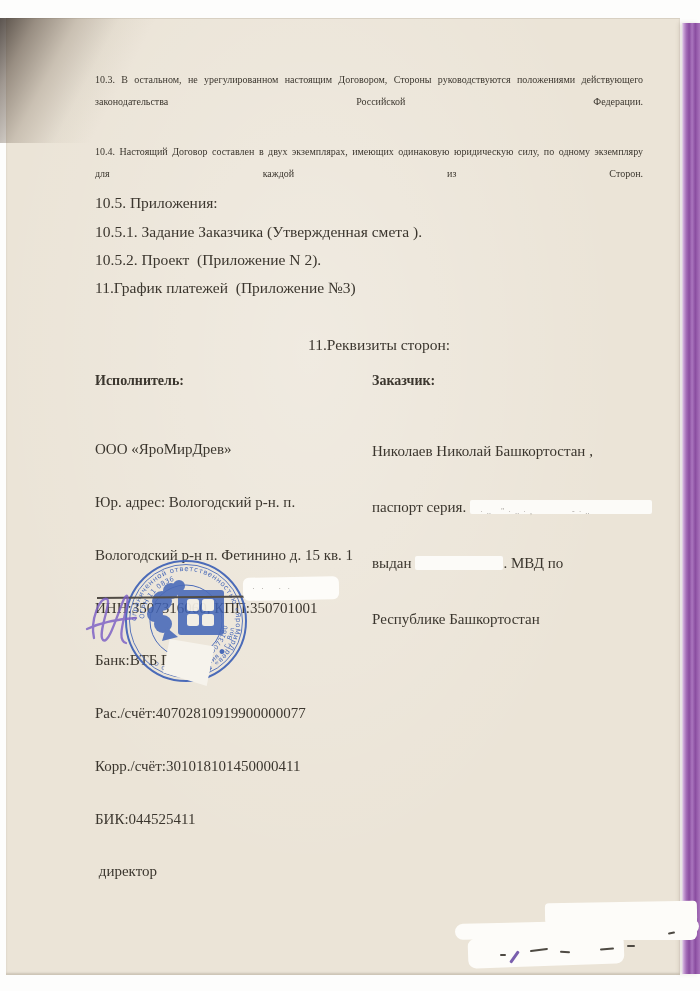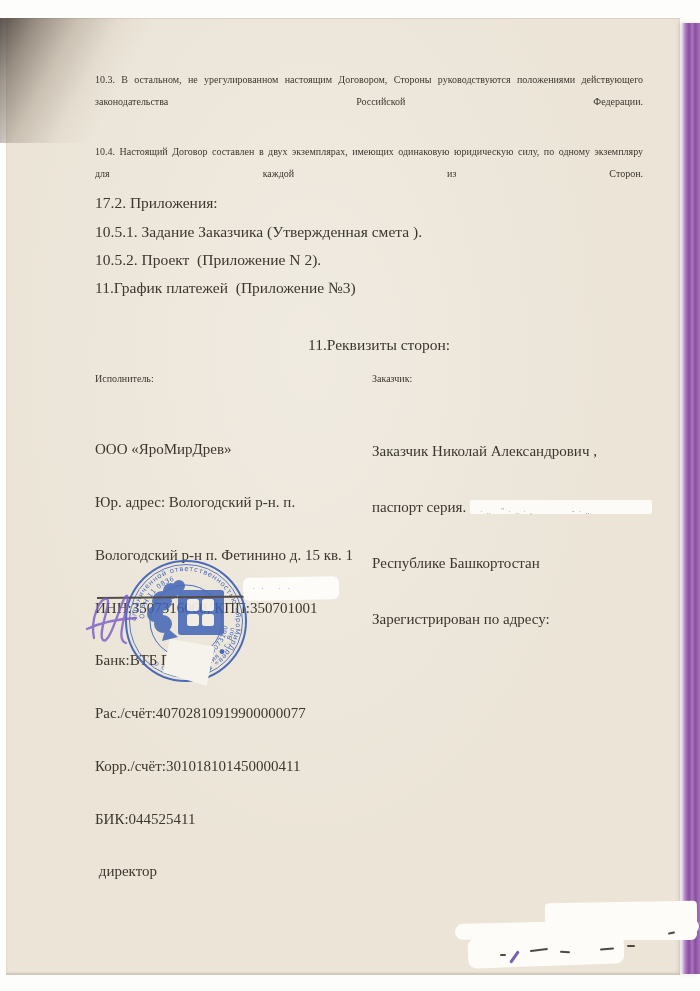--- a/index.html
+++ b/index.html
@@ -34,21 +34,21 @@
   .txt{position:absolute;color:#3b362e;white-space:pre-wrap;}
   .para{left:95px;width:548px;font-size:10px;line-height:22px;
         text-align:justify;word-spacing:1.5px;}
   .para:after{content:"";display:inline-block;width:100%;}
   .single{left:95px;width:560px;font-size:15.5px;line-height:20px;text-align:left;}
   .heading{left:95px;width:548px;font-size:15.5px;text-align:center;padding-left:10px;}
   .col{font-size:15px;}
   .col .line{white-space:pre-wrap;}
   .col-left{left:95px;top:406px;line-height:17.6px;width:280px;}
   .col-right{left:372px;top:405px;line-height:18.6px;width:300px;}
-  .col-label{font-size:10px;}
+  .col-label{font-size:14px;font-weight:bold;}
   .redact-inline{
     display:inline-block;background:#fcfbf8;height:14px;vertical-align:-2px;
     margin-left:4px;border-radius:2px;position:relative;
   }
   .redact-inline .residue{
     position:absolute;top:3px;left:10px;font-size:8px;letter-spacing:4px;
     color:rgba(95,88,80,.55);white-space:nowrap;
   }
   .sig-line{
     position:absolute;left:97px;top:596px;width:206px;height:2px;
@@ -67,21 +67,21 @@
 </style>
 </head>
 <body>
 
 <div class="page"></div>
 <div class="corner-shadow"></div>
 <div class="purple-strip"></div>
 
 <div class="txt para" style="top:69px">10.3. В остальном, не урегулированном настоящим Договором, Стороны руководствуются положениями действующего законодательства Российской Федерации.</div>
 <div class="txt para" style="top:141px">10.4. Настоящий Договор составлен в двух экземплярах, имеющих одинаковую юридическую силу, по одному экземпляру для каждой из Сторон.</div>
-<div class="txt single" style="top:193px">17.2. Приложения:</div>
+<div class="txt single" style="top:193px">10.5. Приложения:</div>
 <div class="txt single" style="top:222px">10.5.1. Задание Заказчика (Утвержденная смета ).</div>
 <div class="txt single" style="top:250px">10.5.2. Проект  (Приложение N 2).</div>
 <div class="txt single" style="top:278px">11.График платежей  (Приложение №3)</div>
 
 <div class="txt heading" style="top:336px">11.Реквизиты сторон:</div>
 
 <div class="txt col-label" style="left:95px;top:373px">Исполнитель:</div>
 <div class="txt col-label" style="left:372px;top:373px">Заказчик:</div>
 
 <div class="txt col col-left">
@@ -90,24 +90,24 @@
   <div class="line">Вологодский р-н п. Фетинино д. 15 кв. 1</div>
   <div class="line">ИНН:3507316060, КПП:350701001</div>
   <div class="line">Банк:ВТБ ПАО,</div>
   <div class="line">Рас./счёт:40702810919900000077</div>
   <div class="line">Корр./счёт:301018101450000411</div>
   <div class="line">БИК:044525411</div>
   <div class="line"> директор</div>
 </div>
 
 <div class="txt col col-right">
-  <div class="line">Заказчик Николай Александрович ,</div>
+  <div class="line">Николаев Николай Башкортостан ,</div>
   <div class="line"><span>паспорт серия.</span><span class="redact-inline" style="width:182px"><span class="residue">·‥ "·‥·,&nbsp;&nbsp;&nbsp;&nbsp;&nbsp;&nbsp;-·‥</span></span></div>
+  <div class="line"><span>выдан</span><span class="redact-inline" style="width:88px"></span><span>. МВД по</span></div>
   <div class="line">Республике Башкортостан</div>
-  <div class="line">Зарегистрирован по адресу:</div>
 </div>
 
 <svg class="stamp-svg" width="140" height="140" viewBox="0 0 140 140">
   <defs>
     <path id="ringO" d="M20,70 a50,50 0 1 1 100,0 a50,50 0 1 1 -100,0"></path>
     <path id="arcL" d="M28,70 a42,42 0 0 1 42,-42"></path>
     <path id="arcR" d="M70,112 a42,42 0 0 0 42,-42"></path>
     <path id="arcG" d="M68,119 a49,49 0 0 0 51,-49"></path>
   </defs>
   <g stroke="#3f62b6" fill="none">

